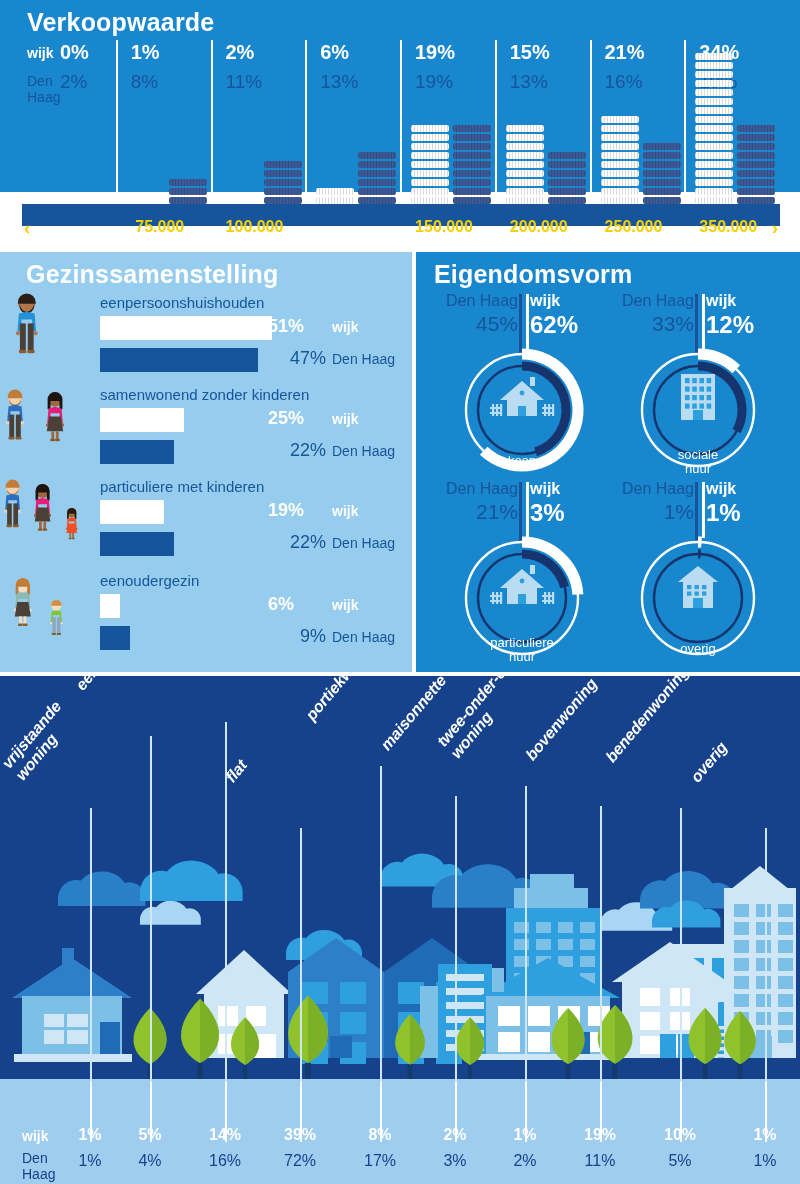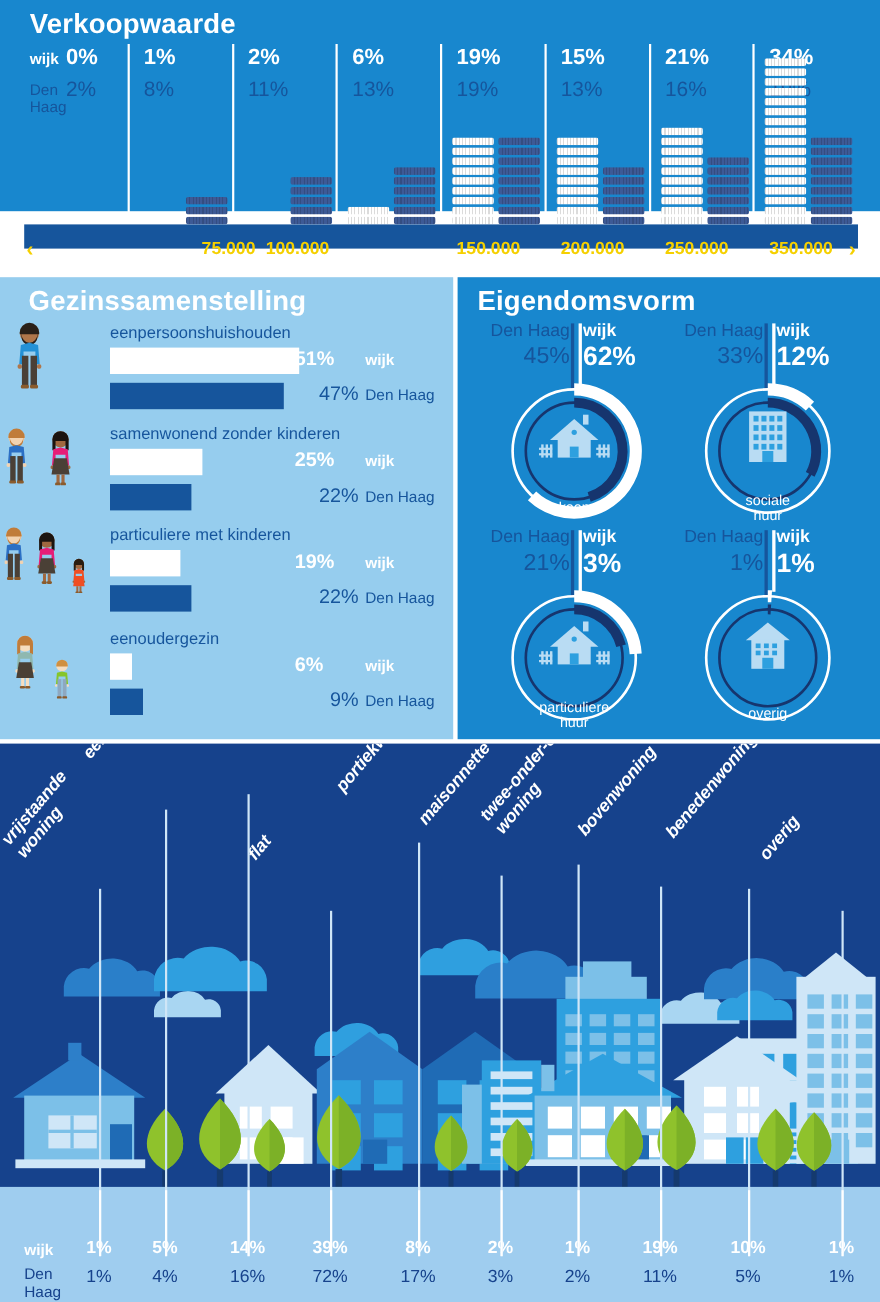--- a/index.html
+++ b/index.html
@@ -295,22 +295,22 @@
         <div class="coin d"></div>
         <div class="coin d"></div>
         <div class="coin d"></div>
       </div>
     </div>
   <div class="vk-base"></div>
 
   <div class="vk-axis" id="vk-axis">
     <div class="vk-arrow" style="left:24px;">‹</div>
     <div class="vk-arrow" style="right:22px;">›</div>
-  <div class="vk-axis-lab" style="left: 159.75px; margin-left: 48px;">75.000</div>
-      <div class="vk-axis-lab" style="left: 254.5px; margin-left: 16px;">100.000</div>
+  <div class="vk-axis-lab" style="left: 159.75px;">75.000</div>
+      <div class="vk-axis-lab" style="left: 254.5px;">100.000</div>
       <div class="vk-axis-lab" style="left: 349.25px; margin-top: 38px;">125.000</div>
       <div class="vk-axis-lab" style="left: 444px;">150.000</div>
       <div class="vk-axis-lab" style="left: 538.75px;">200.000</div>
       <div class="vk-axis-lab" style="left: 633.5px;">250.000</div>
       <div class="vk-axis-lab" style="left: 728.25px;">350.000</div>
     </div>
 </section>
 
 <section id="panel-gezin">
   <div class="panel-title" id="gezin-title">Gezinssamenstelling</div>

